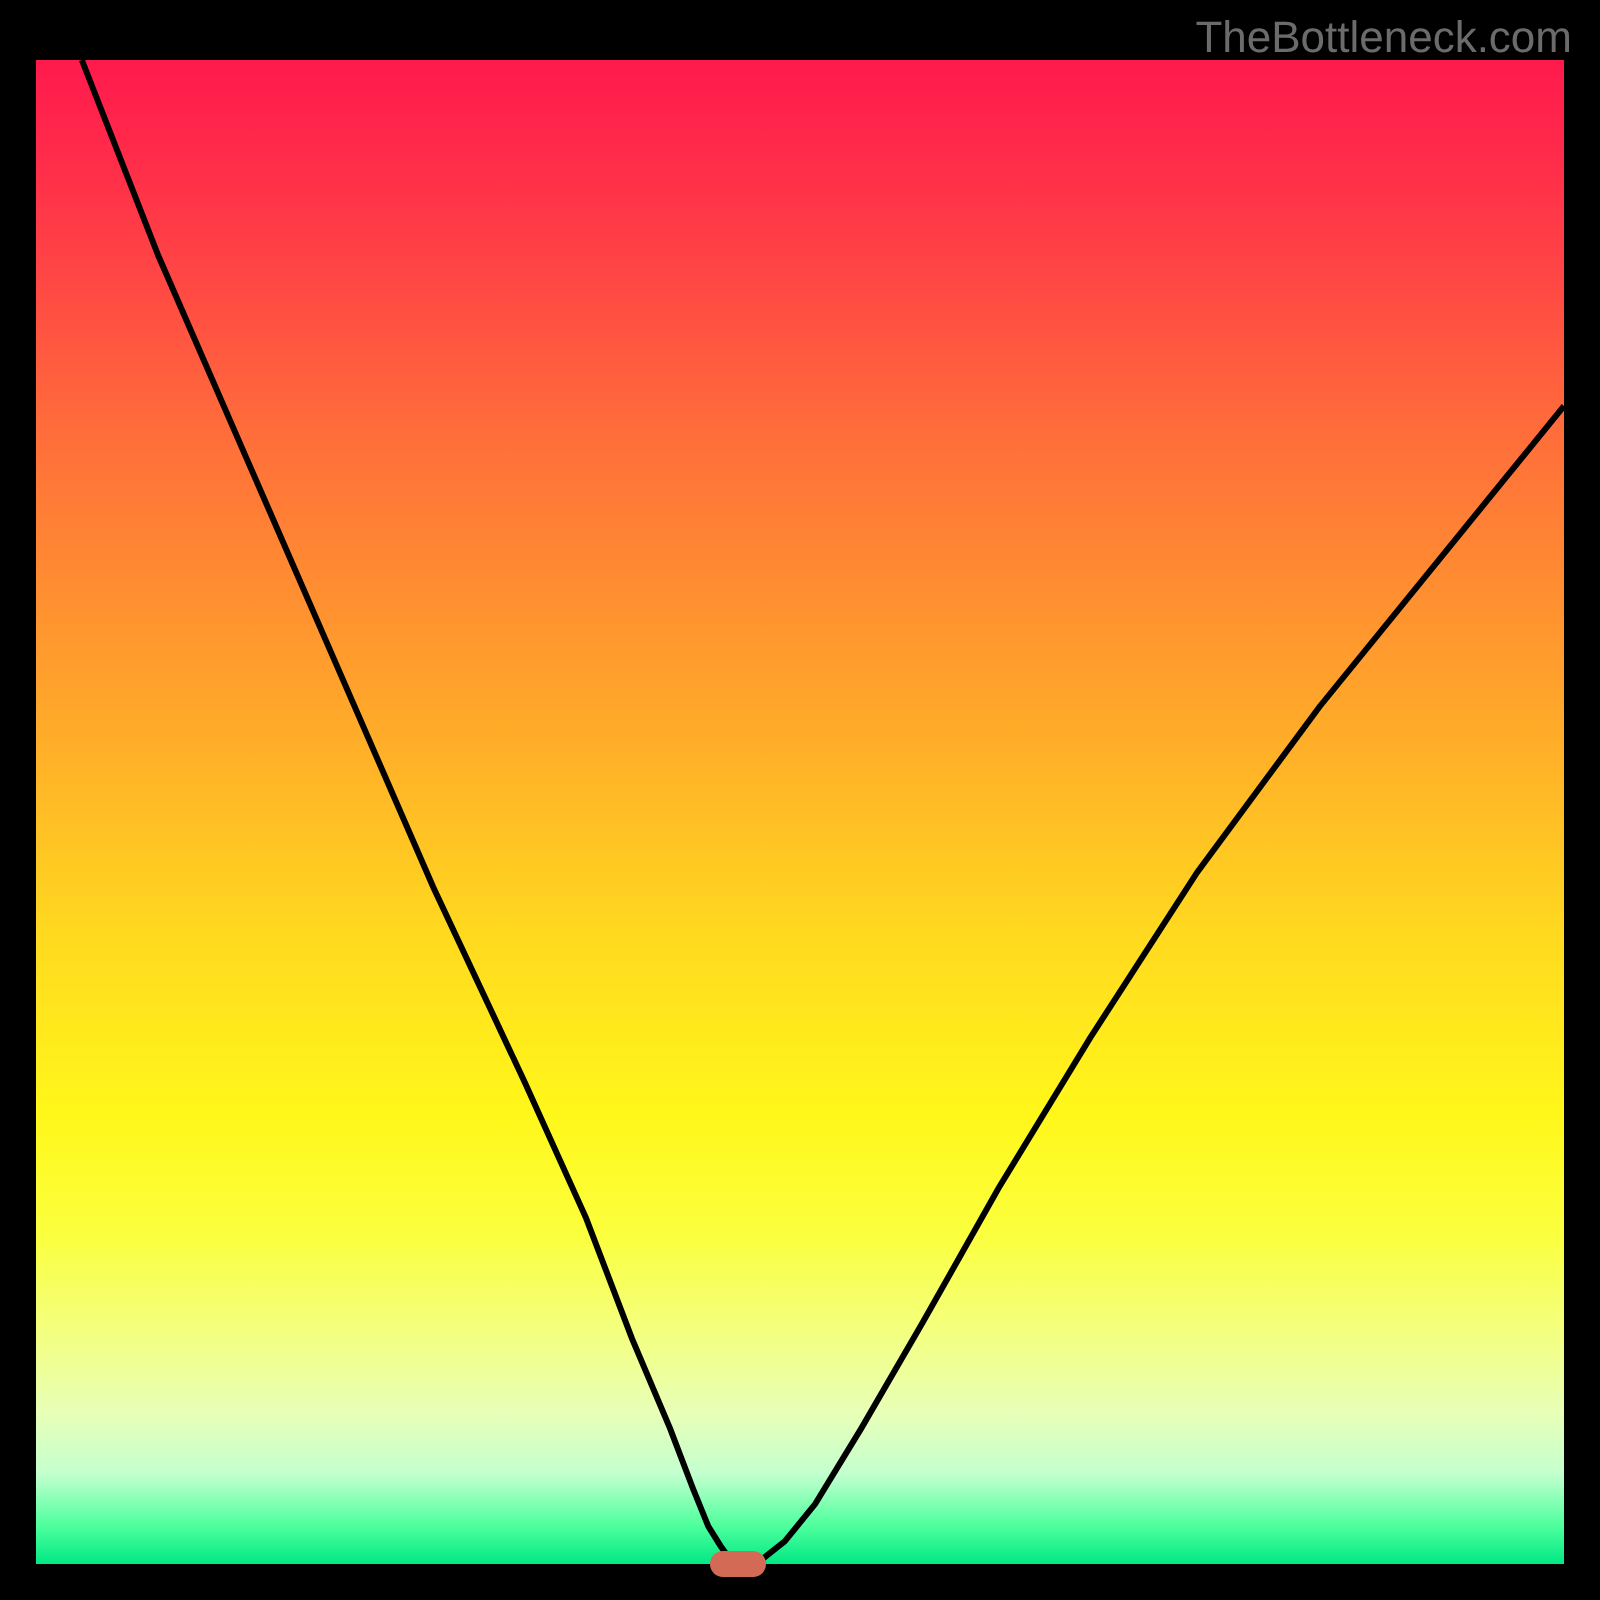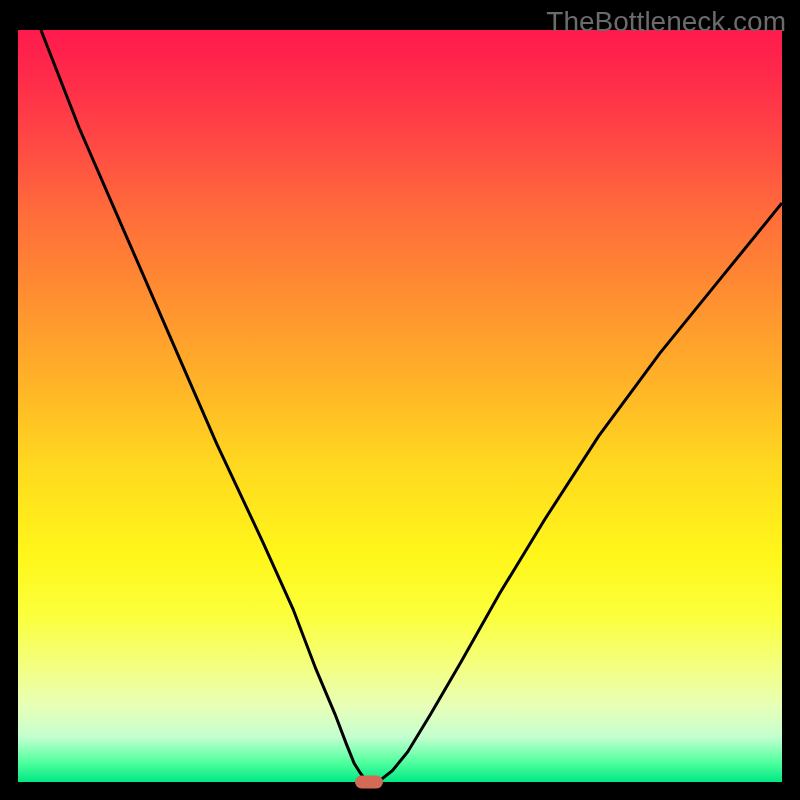--- a/index.html
+++ b/index.html
@@ -9,21 +9,21 @@
     background: #000;
     position: relative;
     font-family: Arial, sans-serif;
     overflow: hidden;
   }
   .watermark {
     position: absolute;
     top: 6px;
     right: 14px;
     color: #6b6b6b;
-    font-size: 28px;
+    font-size: 22px;
     font-weight: 500;
     z-index: 10;
     text-align: right;
   }
   .plot-area {
     position: absolute;
     left: 18px;
     top: 30px;
     width: 764px;
     height: 752px;

